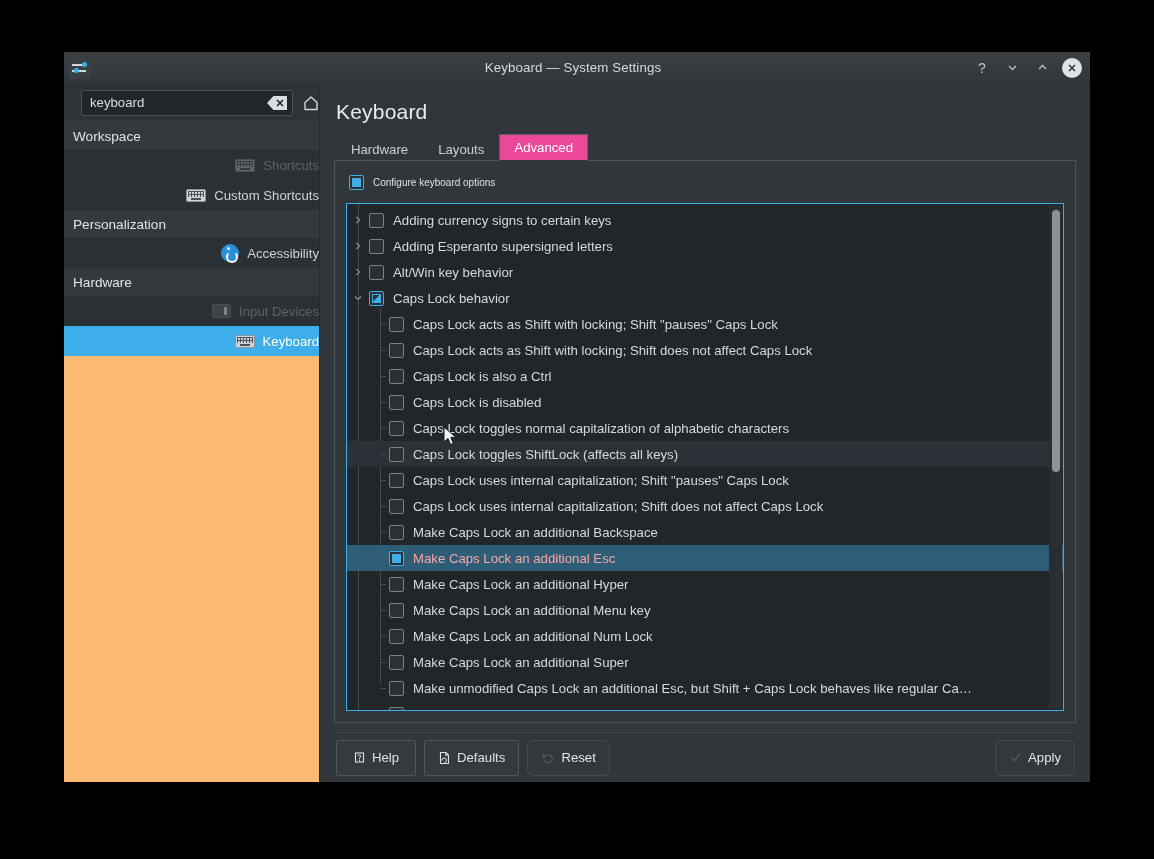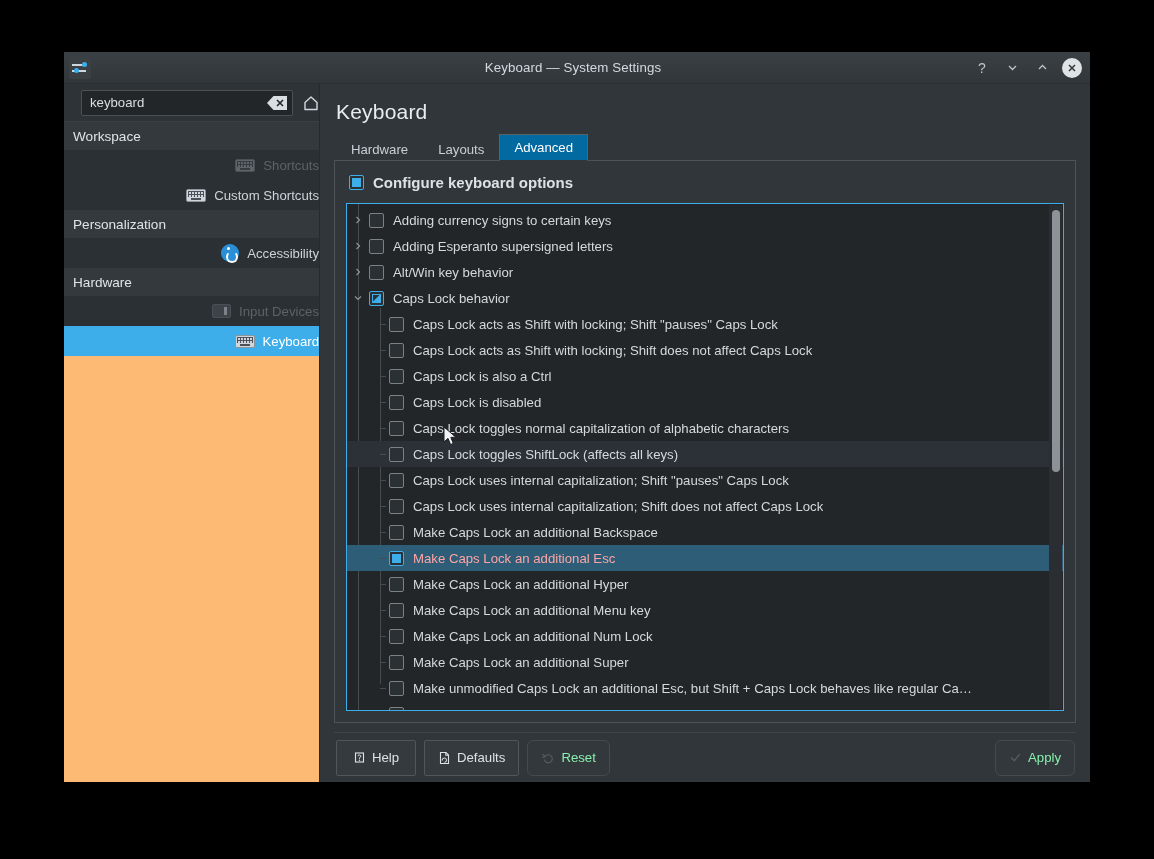--- a/index.html
+++ b/index.html
@@ -174,39 +174,39 @@
     display: flex; align-items: center;
     font-size: 13.2px; color: #c9cfd4;
     border: 1px solid transparent;
     border-bottom: none;
     background: #31363b;
     cursor: pointer;
   }
   .tab.active {
     height: 27px;
     color: #ffffff;
-    background: #0369a1;
+    background: #ec4899;
     border-color: #5b6166;
     border-bottom: 1px solid #31363b;
     position: relative; z-index: 3;
   }
   #tab-panel {
     flex: 1; min-height: 0;
     border: 1px solid #4e5358;
     background: #31363b;
     margin-top: -1px;
     padding: 10px 11px 11px 11px;
     display: flex; flex-direction: column;
   }
   #configure-row {
     display: flex; align-items: center; gap: 9px;
     height: 22px; flex: 0 0 22px; margin-bottom: 10px;
     padding-left: 3px;
   }
-  #configure-label { font-size: 15px; color: #dce1e5; font-weight: bold; }
+  #configure-label { font-size: 10px; color: #dce1e5; }
 
   
   .cb {
     width: 15px; height: 15px; flex: 0 0 15px;
     border: 1px solid #7a8288; border-radius: 2px;
     background: #2b3034; position: relative;
   }
   .cb.checked { border-color: #3daee9; background: #2b3034; }
   .cb.checked::after {
     content: ""; position: absolute; left: 2px; top: 2px;
@@ -287,21 +287,21 @@
   }
   .btn {
     height: 36px; min-width: 80px;
     display: inline-flex; align-items: center; justify-content: center; gap: 6px;
     padding: 0 13px;
     background: #353a3f;
     border: 1px solid #50565b; border-radius: 2px;
     font-size: 13.2px; color: #dde2e6;
     cursor: pointer; white-space: nowrap;
   }
-  .btn.disabled { color: #86efac; border-color: #454a4f; background: #33383d; border-radius: 6px; }
+  .btn.disabled { color: #e5e5e5; border-color: #454a4f; background: #33383d; border-radius: 6px; }
   .btn.disabled svg { opacity: .55; }
   #btn-apply { margin-left: auto; margin-right: 1px; text-align: center; }
   .btn svg { display: block; flex: 0 0 auto; }
 </style>
 </head>
 <body>
 
 <div id="window">
 
   <div id="titlebar">

